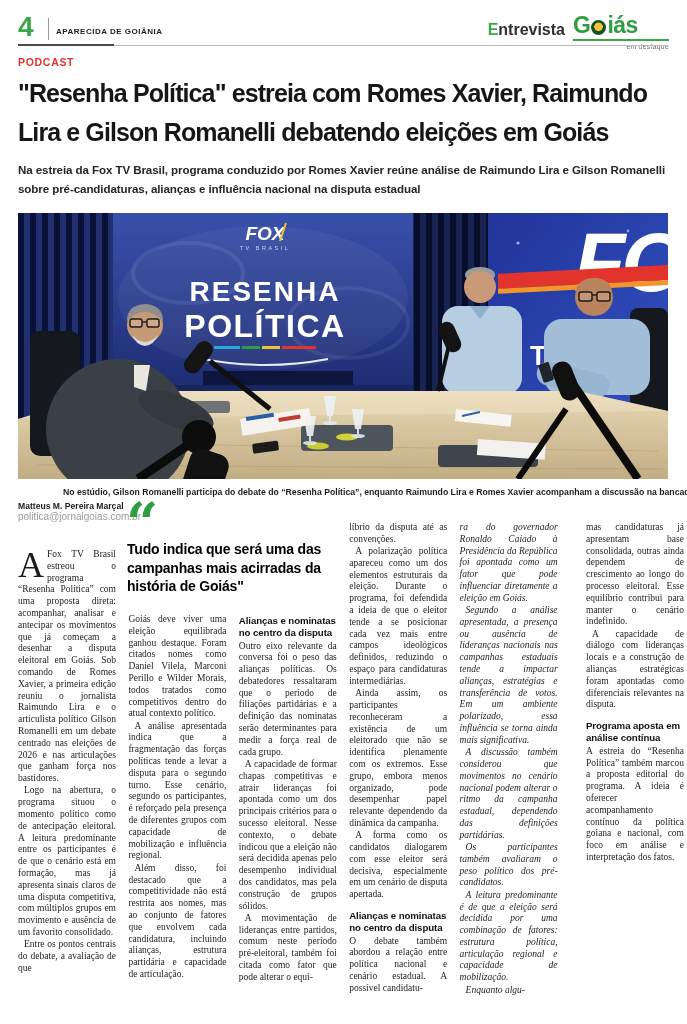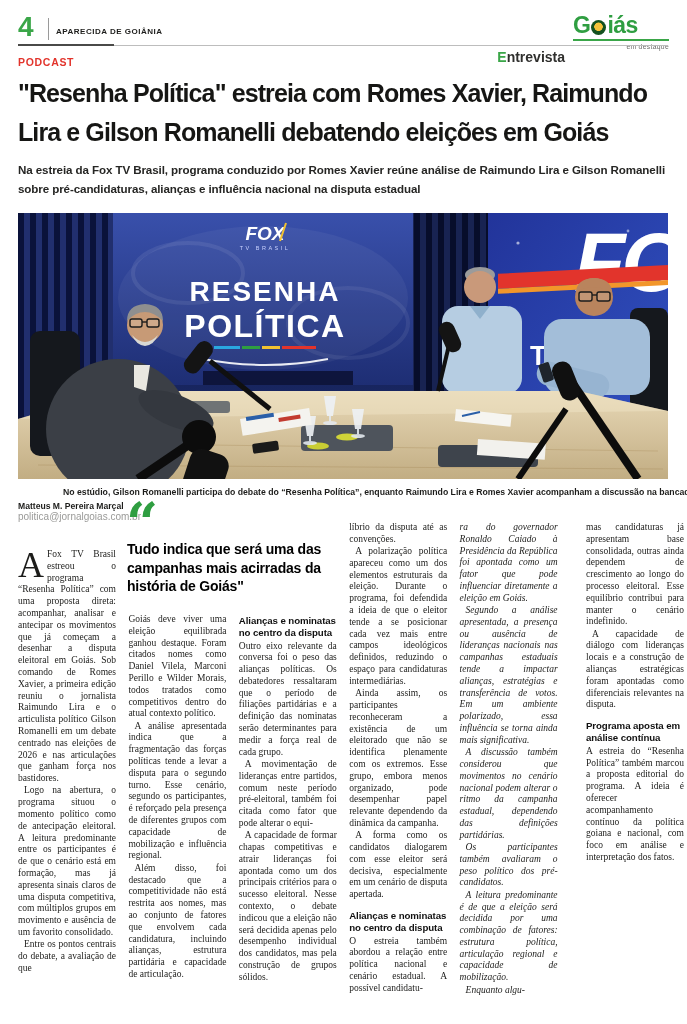--- a/index.html
+++ b/index.html
@@ -6,21 +6,21 @@
   #page{
     position:relative;width:687px;height:1024px;margin:0 auto;background:#ffffff;
     font-family:"Liberation Sans",sans-serif;overflow:hidden;color:#1d1d1b;
   }
   
   .pagenum{position:absolute;left:18px;top:13px;font-size:28px;font-weight:700;color:#3aa648;line-height:1;}
   .pagenum-divider{position:absolute;left:48px;top:18px;width:1px;height:22px;background:#9a9a9a;}
   .section-label{position:absolute;left:56px;top:27px;font-size:8px;font-weight:700;letter-spacing:.5px;color:#1d1d1b;}
   .header-rule{position:absolute;left:18px;top:45px;width:650px;height:1px;background:#bdbdbd;}
   .header-rule-dark{position:absolute;left:18px;top:43.5px;width:96px;height:2.5px;background:#4a4a48;}
-  .kicker{position:absolute;right:122px;top:21px;font-size:14px;font-weight:700;color:#2f2f2d;margin-top:28px;}
+  .kicker{position:absolute;right:122px;top:21px;font-size:16px;font-weight:700;color:#2f2f2d;}
   .kicker::first-letter{color:#3aa648;}
   .brand{position:absolute;right:18px;top:14px;width:96px;}
   .brand-name{display:flex;align-items:baseline;font-size:23px;font-weight:700;color:#2f9e41;letter-spacing:-0.5px;line-height:1;}
   .brand-emblem{display:inline-block;width:15px;height:15px;border-radius:50%;margin:0 1px;
     background:radial-gradient(circle at 50% 45%, #f5c33b 0 4px, #14521f 4.5px 100%);align-self:center;position:relative;top:2px;}
   .brand-bar{height:2px;background:#3aa648;margin-top:2px;width:100%;}
   .brand-tagline{font-size:6.8px;color:#6b6b69;text-align:right;margin-top:1.5px;letter-spacing:.3px;}
   
   .podcast-label{position:absolute;left:18px;top:56px;font-size:10.5px;font-weight:700;letter-spacing:.7px;color:#e2342c;}
   .headline{position:absolute;left:18px;top:74px;width:660px;font-weight:700;font-size:25px;letter-spacing:-0.9px;line-height:39px;color:#161614;}
@@ -244,30 +244,30 @@
       <p>Entre os pontos centrais do debate, a avaliação de que</p>
     </div>
   <div class="col col2">
       <p>Goiás deve viver uma eleição equilibrada ganhou destaque. Foram citados nomes como Daniel Vilela, Marconi Perillo e Wilder Morais, todos tratados como competitivos dentro do atual contexto político.</p>
       <p>A análise apresentada indica que a fragmentação das forças políticas tende a levar a disputa para o segundo turno. Esse cenário, segundo os participantes, é reforçado pela presença de diferentes grupos com capacidade de mobilização e influência regional.</p>
       <p>Além disso, foi destacado que a competitividade não está restrita aos nomes, mas ao conjunto de fatores que envolvem cada candidatura, incluindo alianças, estrutura partidária e capacidade de articulação.</p>
     </div>
   <div class="col col3">
       <h3>Alianças e nominatas no centro da disputa</h3>
       <p>Outro eixo relevante da conversa foi o peso das alianças políticas. Os debatedores ressaltaram que o período de filiações partidárias e a definição das nominatas serão determinantes para medir a força real de cada grupo.</p>
+      <p>A capacidade de formar chapas competitivas e atrair lideranças foi apontada como um dos principais critérios para o sucesso eleitoral. Nesse contexto, o debate indicou que a eleição não será decidida apenas pelo desempenho individual dos candidatos, mas pela construção de grupos sólidos.</p>
       <p>A movimentação de lideranças entre partidos, comum neste período pré-eleitoral, também foi citada como fator que pode alterar o equi-</p>
-      <p>A capacidade de formar chapas competitivas e atrair lideranças foi apontada como um dos principais critérios para o sucesso eleitoral. Nesse contexto, o debate indicou que a eleição não será decidida apenas pelo desempenho individual dos candidatos, mas pela construção de grupos sólidos.</p>
     </div>
   <div class="col col4">
       <p>líbrio da disputa até as convenções.</p>
       <p>A polarização política apareceu como um dos elementos estruturais da eleição. Durante o programa, foi defendida a ideia de que o eleitor tende a se posicionar cada vez mais entre campos ideológicos definidos, reduzindo o espaço para candidaturas intermediárias.</p>
       <p>Ainda assim, os participantes reconheceram a existência de um eleitorado que não se identifica plenamente com os extremos. Esse grupo, embora menos organizado, pode desempenhar papel relevante dependendo da dinâmica da campanha.</p>
       <p>A forma como os candidatos dialogarem com esse eleitor será decisiva, especialmente em um cenário de disputa apertada.</p>
       <h3>Alianças e nominatas no centro da disputa</h3>
-      <p>O estreia também abordou a relação entre política nacional e cenário estadual. A possível candidatu-</p>
+      <p>O debate também abordou a relação entre política nacional e cenário estadual. A possível candidatu-</p>
     </div>
   <div class="col col5">
       <p>ra do governador Ronaldo Caiado à Presidência da República foi apontada como um fator que pode influenciar diretamente a eleição em Goiás.</p>
       <p>Segundo a análise apresentada, a presença ou ausência de lideranças nacionais nas campanhas estaduais tende a impactar alianças, estratégias e transferência de votos. Em um ambiente polarizado, essa influência se torna ainda mais significativa.</p>
       <p>A discussão também considerou que movimentos no cenário nacional podem alterar o ritmo da campanha estadual, dependendo das definições partidárias.</p>
       <p>Os participantes também avaliaram o peso político dos pré-candidatos.</p>
       <p>A leitura predominante é de que a eleição será decidida por uma combinação de fatores: estrutura política, articulação regional e capacidade de mobilização.</p>
       <p>Enquanto algu-</p>
     </div>
   <div class="col col6">

